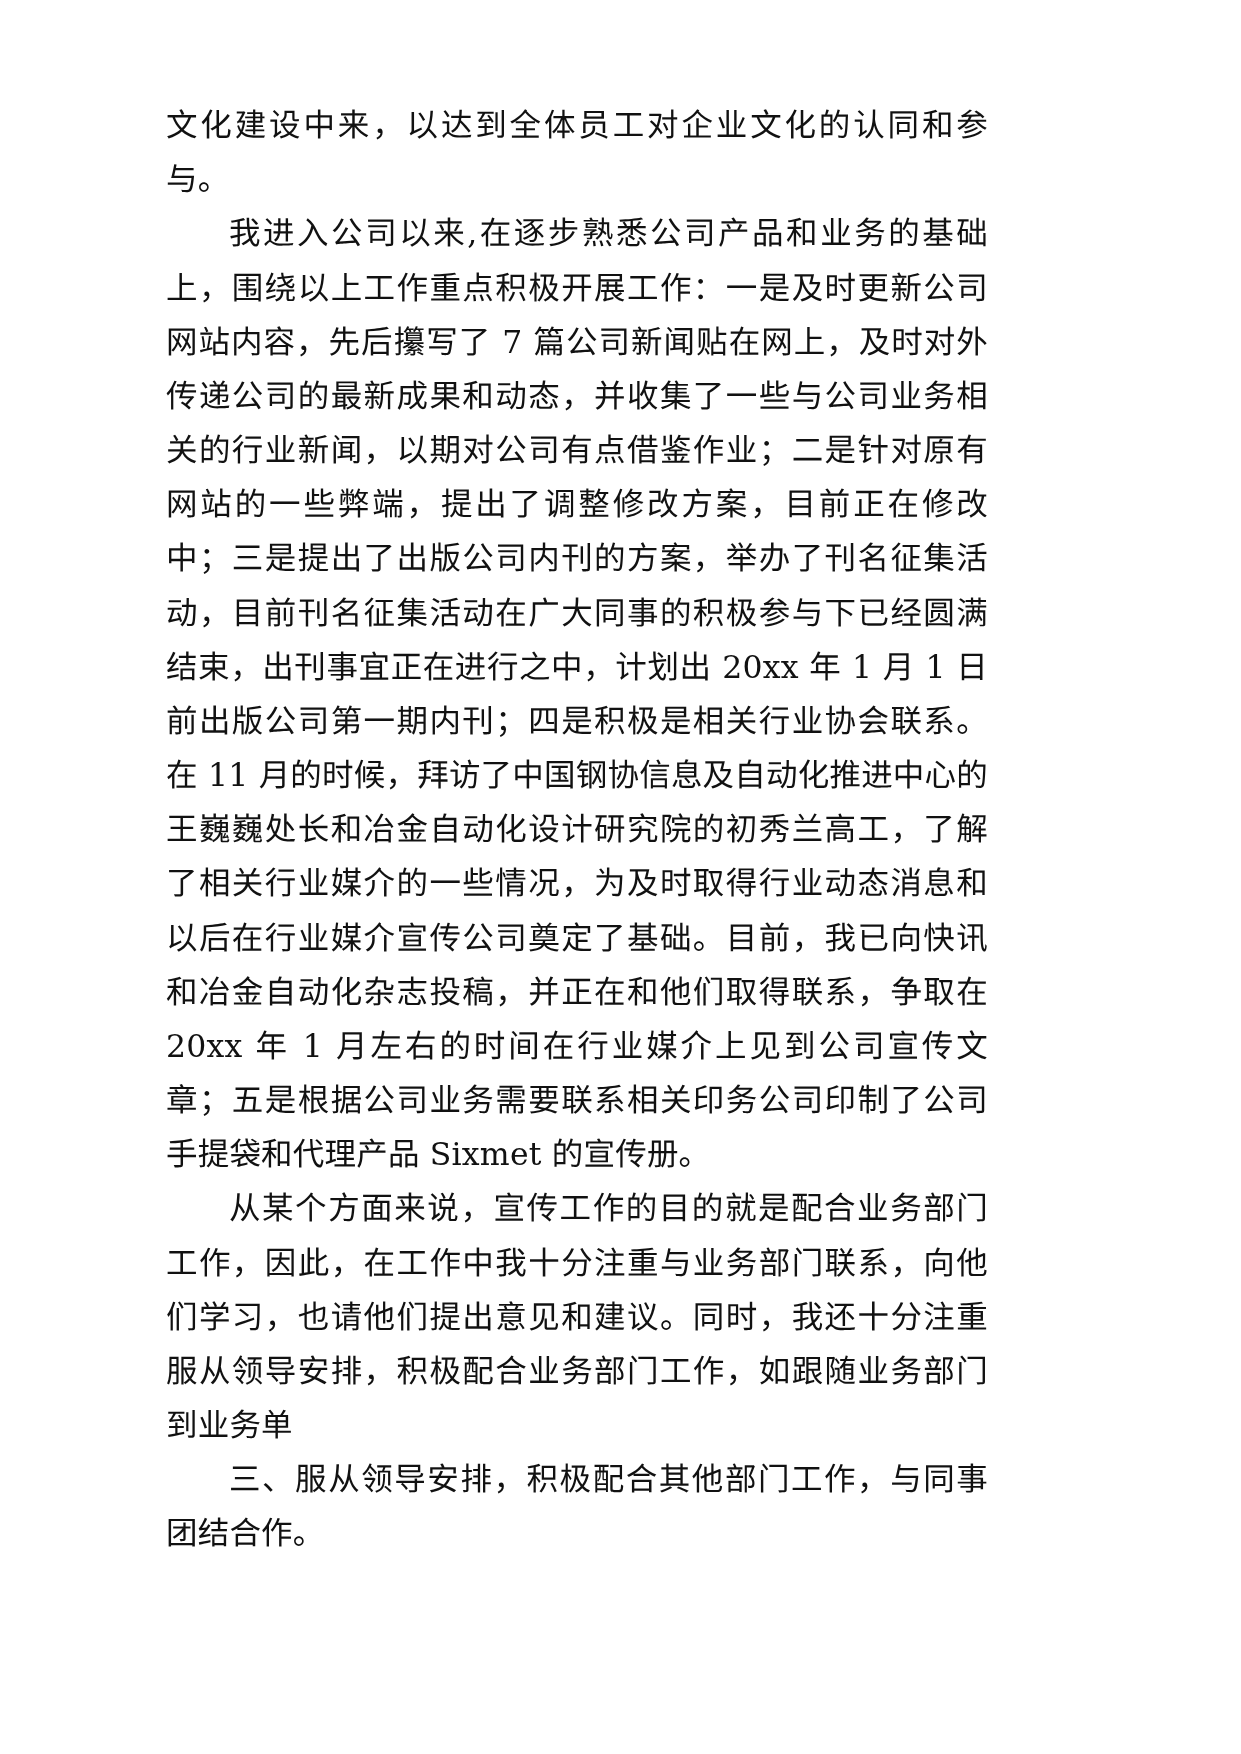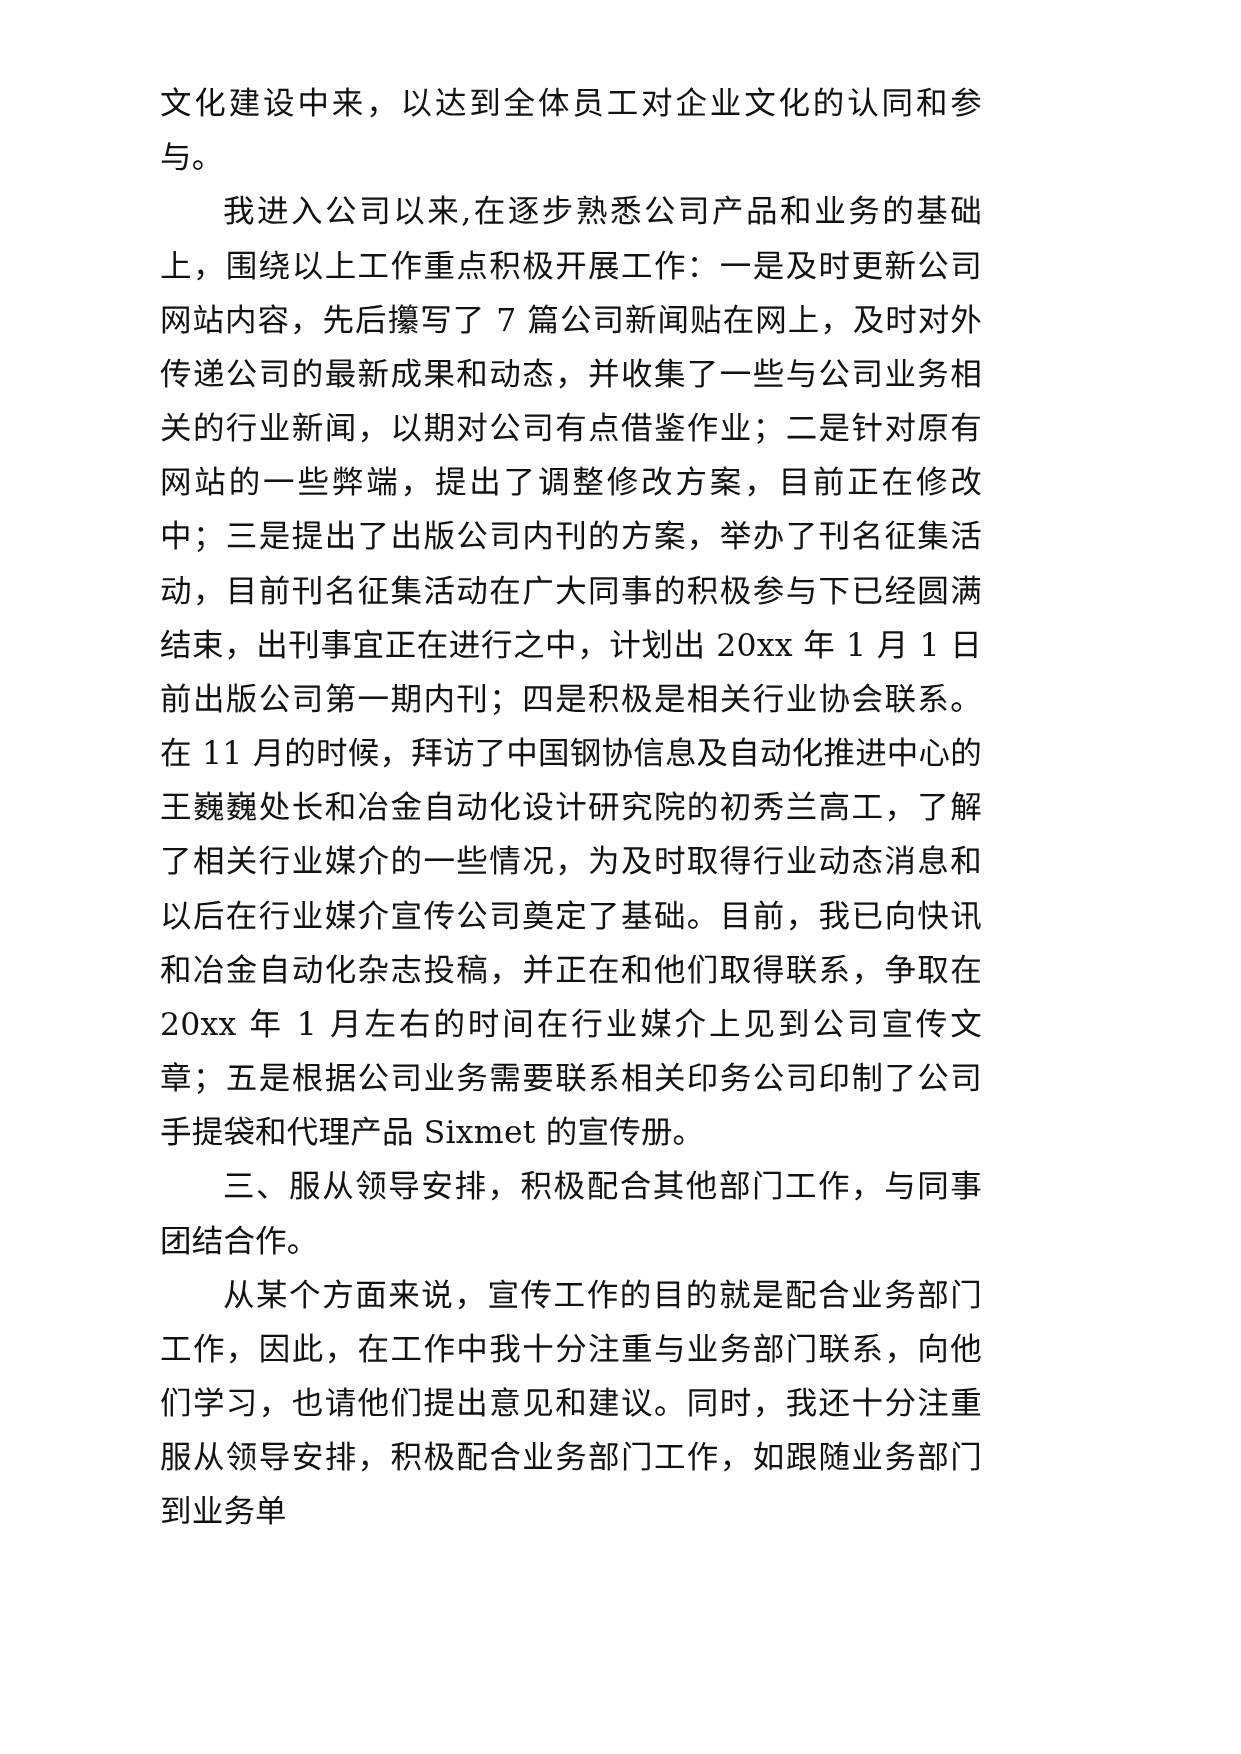--- a/index.html
+++ b/index.html
@@ -10,22 +10,23 @@
   body {
     width: 1241px;
     min-height: 1754px;
     font-family: "DejaVu Serif", "Liberation Serif", serif;
     color: #1a1a1a;
   }
   .page {
     width: 1130px;
     min-height: 1754px;
     box-sizing: border-box;
-    padding: 76px 148px 90px 160px;
+    padding: 98px 148px 90px 160px;
     background: #ffffff;
+    margin-left: 6px;
   }
   .doc-body {
     font-size: 31.5px;
     line-height: 1.72;
     text-align: justify;
     text-justify: inter-ideograph;
     letter-spacing: 0.2px;
     color: #111111;
   }
   p.para {
@@ -37,16 +38,16 @@
     text-indent: 2em;
   }
 </style>
 </head>
 <body>
 
 <div class="page">
   <div class="doc-body">
     <p class="para">文化建设中来，以达到全体员工对企业文化的认同和参与。</p>
     <p class="para indent">我进入公司以来,在逐步熟悉公司产品和业务的基础上，围绕以上工作重点积极开展工作：一是及时更新公司网站内容，先后攥写了 7 篇公司新闻贴在网上，及时对外传递公司的最新成果和动态，并收集了一些与公司业务相关的行业新闻，以期对公司有点借鉴作业；二是针对原有网站的一些弊端，提出了调整修改方案，目前正在修改中；三是提出了出版公司内刊的方案，举办了刊名征集活动，目前刊名征集活动在广大同事的积极参与下已经圆满结束，出刊事宜正在进行之中，计划出 20xx 年 1 月 1 日前出版公司第一期内刊；四是积极是相关行业协会联系。在 11 月的时候，拜访了中国钢协信息及自动化推进中心的王巍巍处长和冶金自动化设计研究院的初秀兰高工，了解了相关行业媒介的一些情况，为及时取得行业动态消息和以后在行业媒介宣传公司奠定了基础。目前，我已向快讯和冶金自动化杂志投稿，并正在和他们取得联系，争取在 20xx 年 1 月左右的时间在行业媒介上见到公司宣传文章；五是根据公司业务需要联系相关印务公司印制了公司手提袋和代理产品 Sixmet 的宣传册。</p>
+    <p class="para indent">从某个方面来说，宣传工作的目的就是配合业务部门工作，因此，在工作中我十分注重与业务部门联系，向他们学习，也请他们提出意见和建议。同时，我还十分注重服从领导安排，积极配合业务部门工作，如跟随业务部门到业务单</p>
     <p class="para indent">三、服从领导安排，积极配合其他部门工作，与同事团结合作。</p>
-    <p class="para indent">从某个方面来说，宣传工作的目的就是配合业务部门工作，因此，在工作中我十分注重与业务部门联系，向他们学习，也请他们提出意见和建议。同时，我还十分注重服从领导安排，积极配合业务部门工作，如跟随业务部门到业务单</p>
   </div>
 </div>
 
 </body></html>

